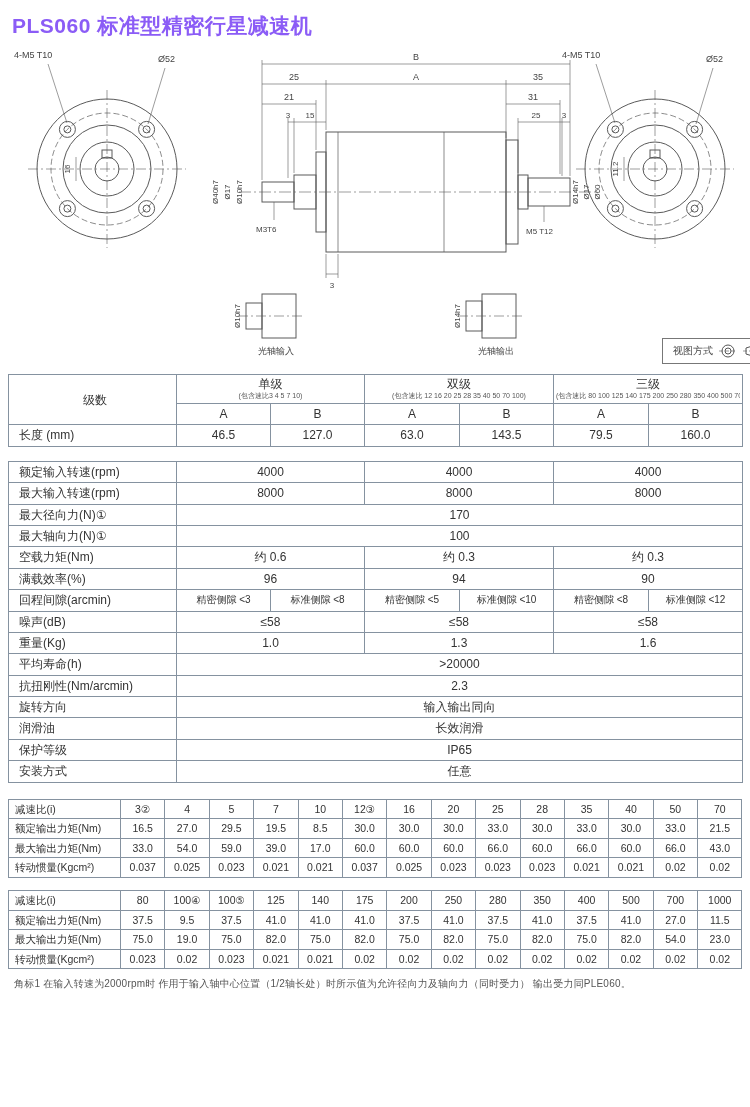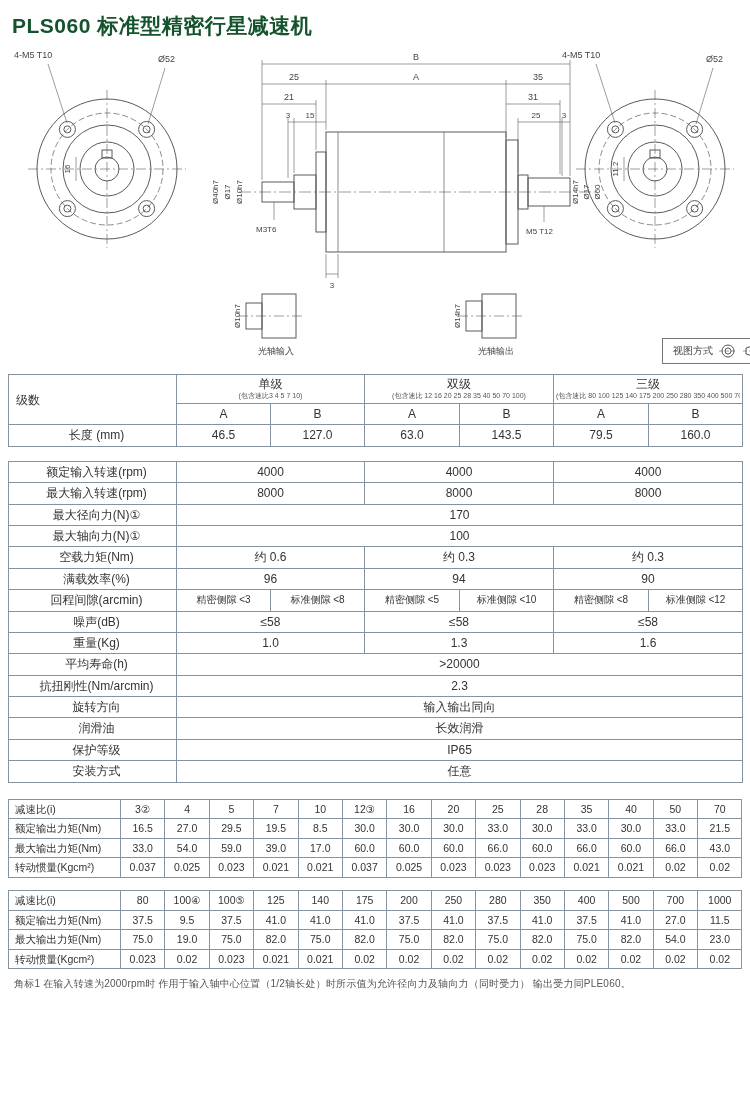--- a/index.html
+++ b/index.html
@@ -5,21 +5,21 @@
   * { box-sizing: border-box; }
   html,body { margin:0; padding:0; background:#ffffff; }
   body {
     width:750px; height:1107px; overflow:hidden;
     font-family:"Liberation Sans","DejaVu Sans",sans-serif;
     color:#333;
   }
   .page { width:742px; margin:0 auto; padding:6px 4px 0 4px; }
 
   .page-title {
-    font-size:21px; font-weight:bold; color:#14532d;
+    font-size:21px; font-weight:bold; color:#8b5cf6;
     margin:6px 0 2px 4px; letter-spacing:0.5px;
   }
 
   
   .drawings { position:relative; height:332px; width:742px; }
   .d-left-flange  { position:absolute; left:2px;   top:2px; }
   .d-side-view    { position:absolute; left:196px; top:0; }
   .d-right-flange { position:absolute; left:550px; top:2px; }
   .d-shaft-in     { position:absolute; left:220px; top:240px; }
   .d-shaft-out    { position:absolute; left:440px; top:240px; }
@@ -36,22 +36,22 @@
 
   
   table.spec, table.ratio {
     border-collapse:collapse; table-layout:fixed; width:734px; margin:0 auto;
   }
   .spec td {
     border:1px solid #8592a0; text-align:center;
     font-size:12px; color:#333; padding:3px 2px; height:19px; line-height:1.2;
     overflow:hidden;
   }
-  .spec td.label { text-align:center; padding-left:10px; }
-  .spec td.corner { text-align:left; padding-left:7px;margin-top:12px; }
+  .spec td.label { text-align:left; padding-left:10px; }
+  .spec td.corner { text-align:center; padding-left:7px;margin-top:12px; }
   .stage-name  { font-size:12px; line-height:13px; }
   .stage-ratios{ font-size:7px; color:#555; line-height:9px; white-space:nowrap; overflow:hidden; }
   .spec td.backlash { font-size:10px; padding:3px 0; }
   .gap14 { height:14px; }
   .gap16 { height:16px; }
   .gap12 { height:12px; }
 
   .ratio td {
     border:1px solid #8592a0; text-align:center;
     font-size:10.5px; color:#333; padding:3px 0; height:15px; line-height:1.2;

